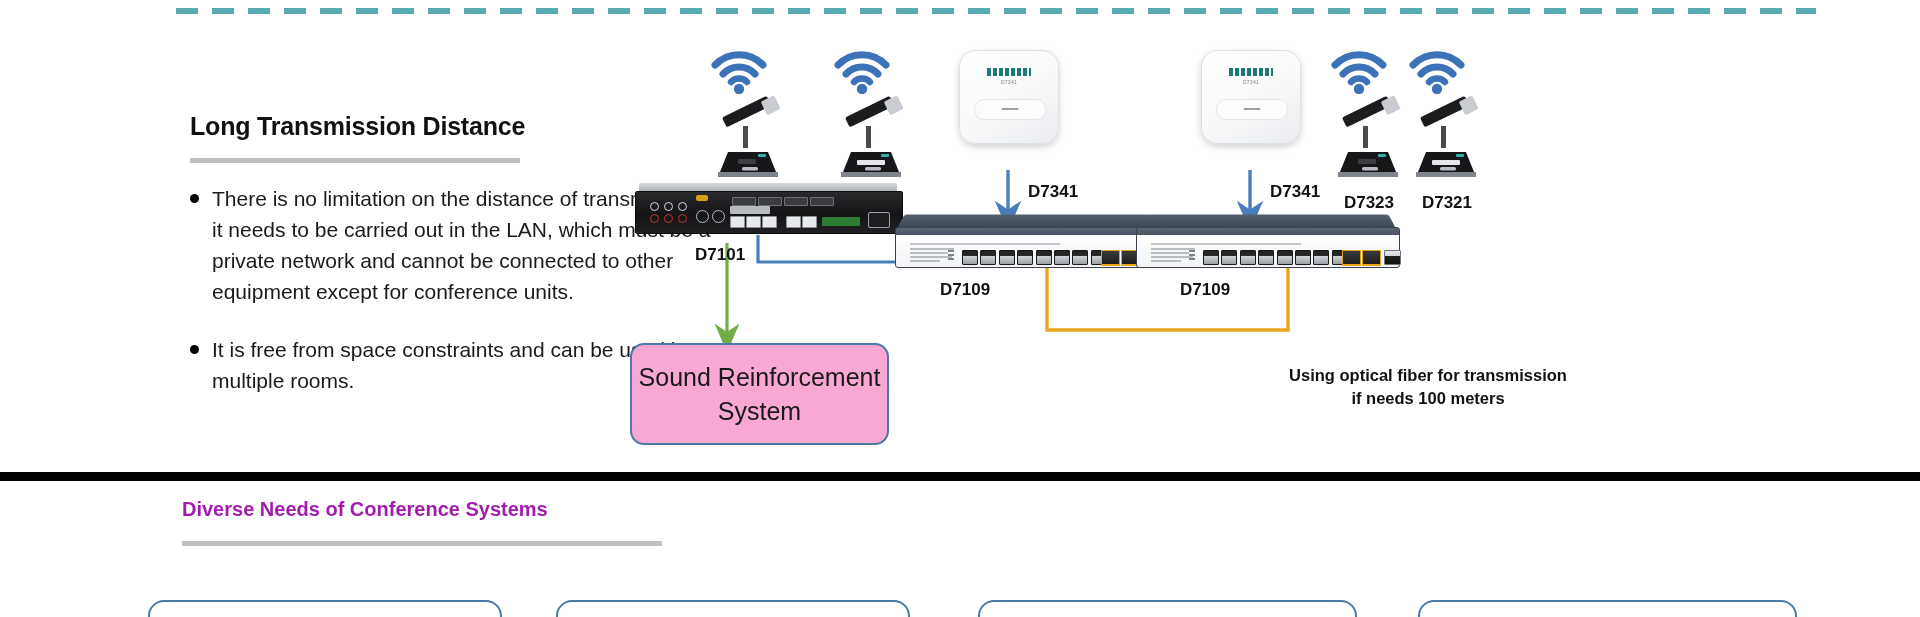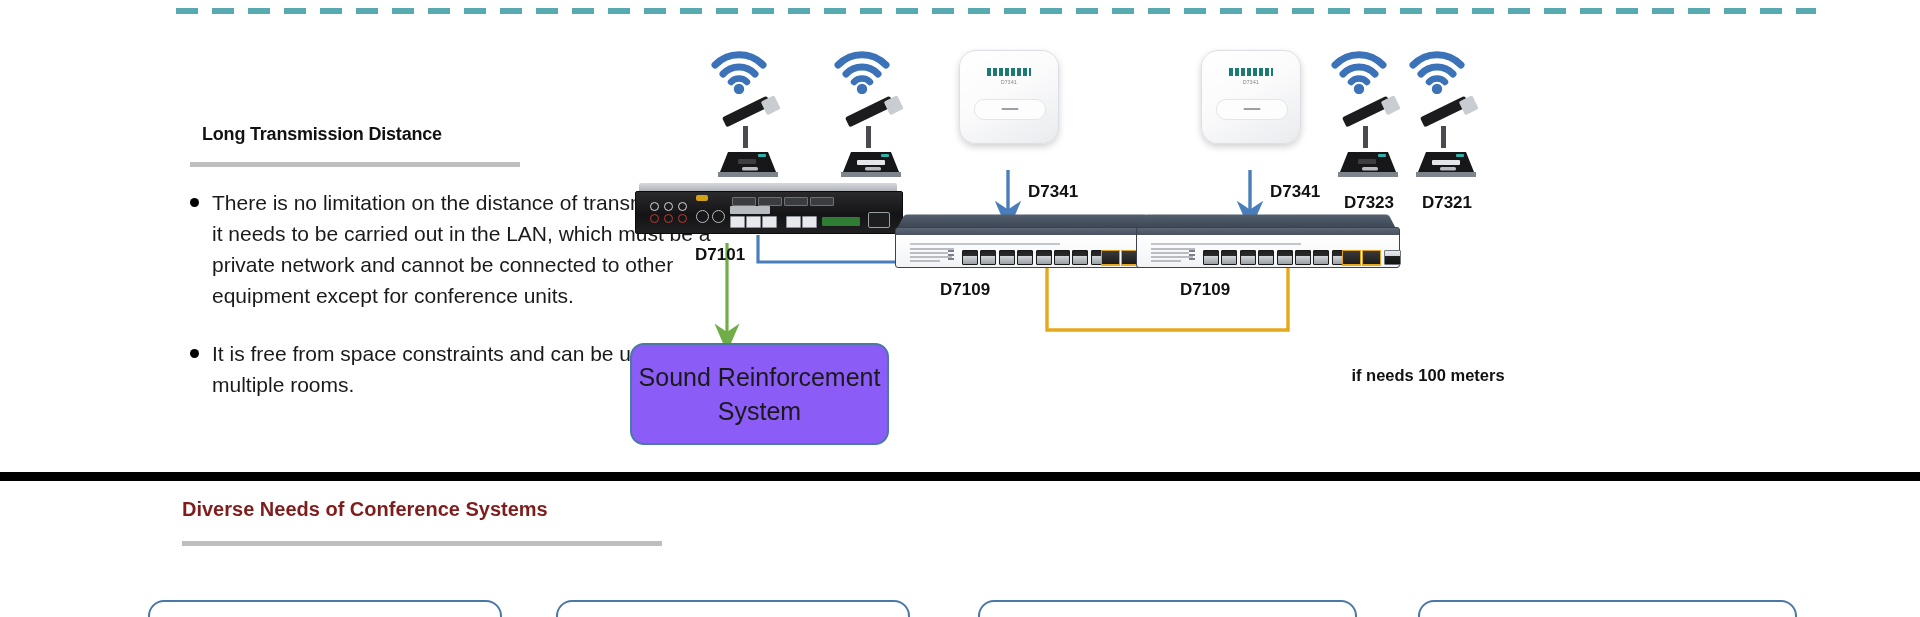--- a/index.html
+++ b/index.html
@@ -14,38 +14,38 @@
 
   
   .top-dash{
     position:absolute;left:176px;top:8px;width:1640px;height:6px;
     background:repeating-linear-gradient(to right,#58aab0 0px,#58aab0 22px,transparent 22px,transparent 36px);
   }
 
   
   .copy{position:absolute;left:190px;top:112px;width:560px;}
   .copy h2{
-    margin:12px;font-size:18px;font-weight:bold;color:#111;
+    margin:0;font-size:25px;font-weight:bold;color:#111;
     letter-spacing:-.2px;line-height:1.15;
   }
   .rule{margin-top:17px;width:330px;height:5px;background:#bfbfbf;}
   .bullets{margin-top:20px;}
   .bullet{display:flex;margin-bottom:27px;}
   .dot{
     flex:0 0 auto;width:9px;height:9px;border-radius:50%;
     background:#000;margin:11px 13px 0 0;
   }
   .btext{font-size:21px;line-height:31px;color:#1a1a1a;width:545px;}
 
   
   .black-bar{position:absolute;left:0;top:472px;width:1920px;height:9px;background:#000;}
 
   
   .lower{position:absolute;left:182px;top:498px;width:560px;}
-  .lower h3{margin:0;font-size:20px;font-weight:bold;color:#7f1d1d;}
+  .lower h3{margin:0;font-size:20px;font-weight:bold;color:#a21caf;}
   .lower .rule2{margin-top:20px;width:480px;height:5px;background:#bfbfbf;}
 
   
   .card{
     position:absolute;top:600px;height:120px;
     border:2.5px solid #4a79a8;border-radius:16px;background:#fff;
   }
 
   
   .diagram{position:absolute;left:760px;top:30px;width:1160px;height:440px;}
@@ -139,21 +139,21 @@
   .sw .hdr{position:absolute;left:14px;top:15px;width:150px;height:1.6px;background:#c3c7cd;}
   .sw .leds{position:absolute;left:52px;top:22px;width:6px;height:11px;
     background:repeating-linear-gradient(to bottom,#7b8088 0 2px,transparent 2px 4px);}
 
   
   svg.wires{position:absolute;left:0;top:0;width:1160px;height:440px;overflow:visible;}
 
   
   .srs{
     position:absolute;left:778px;top:343px;width:255px;height:98px;
-    border:2.5px solid #4a79a8;border-radius:14px;background:#8b5cf6;
+    border:2.5px solid #4a79a8;border-radius:14px;background:#f9a8d4;
     display:flex;align-items:center;justify-content:center;text-align:center;
   }
   .srs span{font-size:25px;color:#1a1a1a;line-height:34px;}
 
   .fiber-note{
     position:absolute;left:1248px;top:364px;width:360px;text-align:center;
     font-size:16.5px;font-weight:bold;color:#111;line-height:23px;
   }
 </style>
 </head>
@@ -379,20 +379,21 @@
         <rect x="26" y="64" width="28" height="5" rx="1" fill="#e4e6e9"></rect>
         <rect x="50" y="58" width="8" height="3" rx="1" fill="#2fb3a8"></rect>
         <rect x="34" y="71" width="16" height="3.5" rx="1.6" fill="#b9bdc3"></rect>
       </svg>
       <div class="lbl" style="left:-2px;top:143px;width:82px;">D7321</div>
     </div>
 
   </div>
 
   <div class="fiber-note">
+    <div>Using optical fiber for transmission</div>
     <div>if needs 100 meters</div>
   </div>
 
   <div class="black-bar"></div>
 
   <div class="lower">
     <h3>Diverse Needs of Conference Systems</h3>
     <div class="rule2"></div>
   </div>
 

